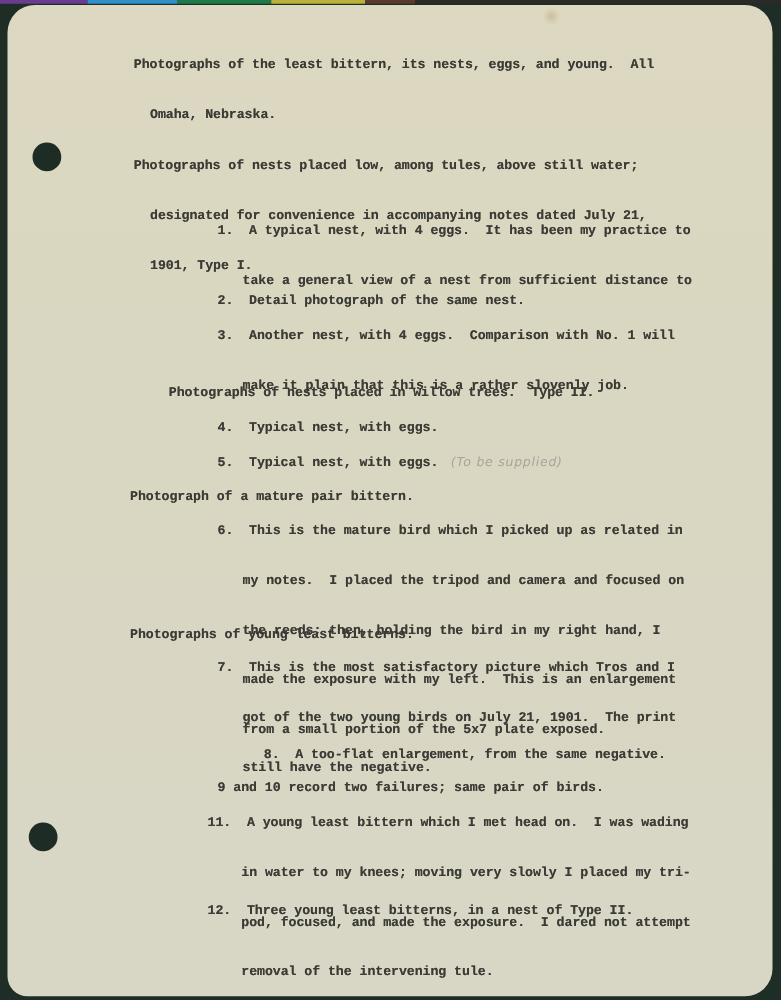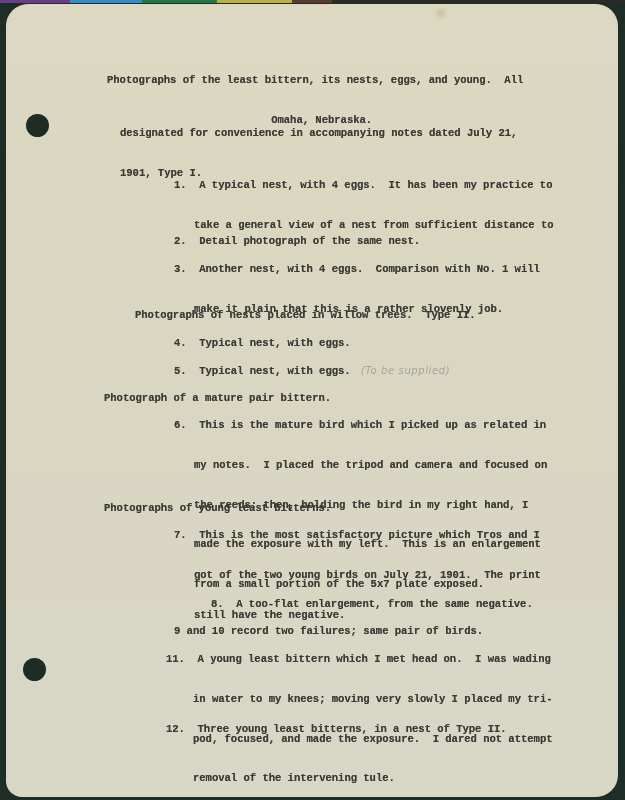--- a/index.html
+++ b/index.html
@@ -47,26 +47,27 @@
   <span style="width:293px;background:#2a2a28"></span>
 </div>
 
 <div class="paper">
   <div class="stain"></div>
 </div>
 
 <div class="hole" style="left:26px;top:114px;"></div>
 <div class="hole" style="left:23px;top:658px;"></div>
 
-<div class="text" style="left:107px;top:48px;text-align:center;">
+<div class="text" style="left:107px;top:20px;">
   <div>Photographs of the least bittern, its nests, eggs, and young.  All</div>
   <div style="padding-left:13px">Omaha, Nebraska.</div>
 </div>
 
 <div class="text" style="left:107px;top:101px;">
+  <div>Photographs of nests placed low, among tules, above still water;</div>
   <div style="padding-left:13px">designated for convenience in accompanying notes dated July 21,</div>
   <div style="padding-left:13px">1901, Type I.</div>
 </div>
 
 <div class="text" style="left:174px;top:153px;">
   <div><span>1.</span>  <span>A typical nest, with 4 eggs.  It has been my practice to</span></div>
   <div style="padding-left:20px">take a general view of a nest from sufficient distance to</div>
 </div>
 
 <div class="text" style="left:174px;top:209px;">

